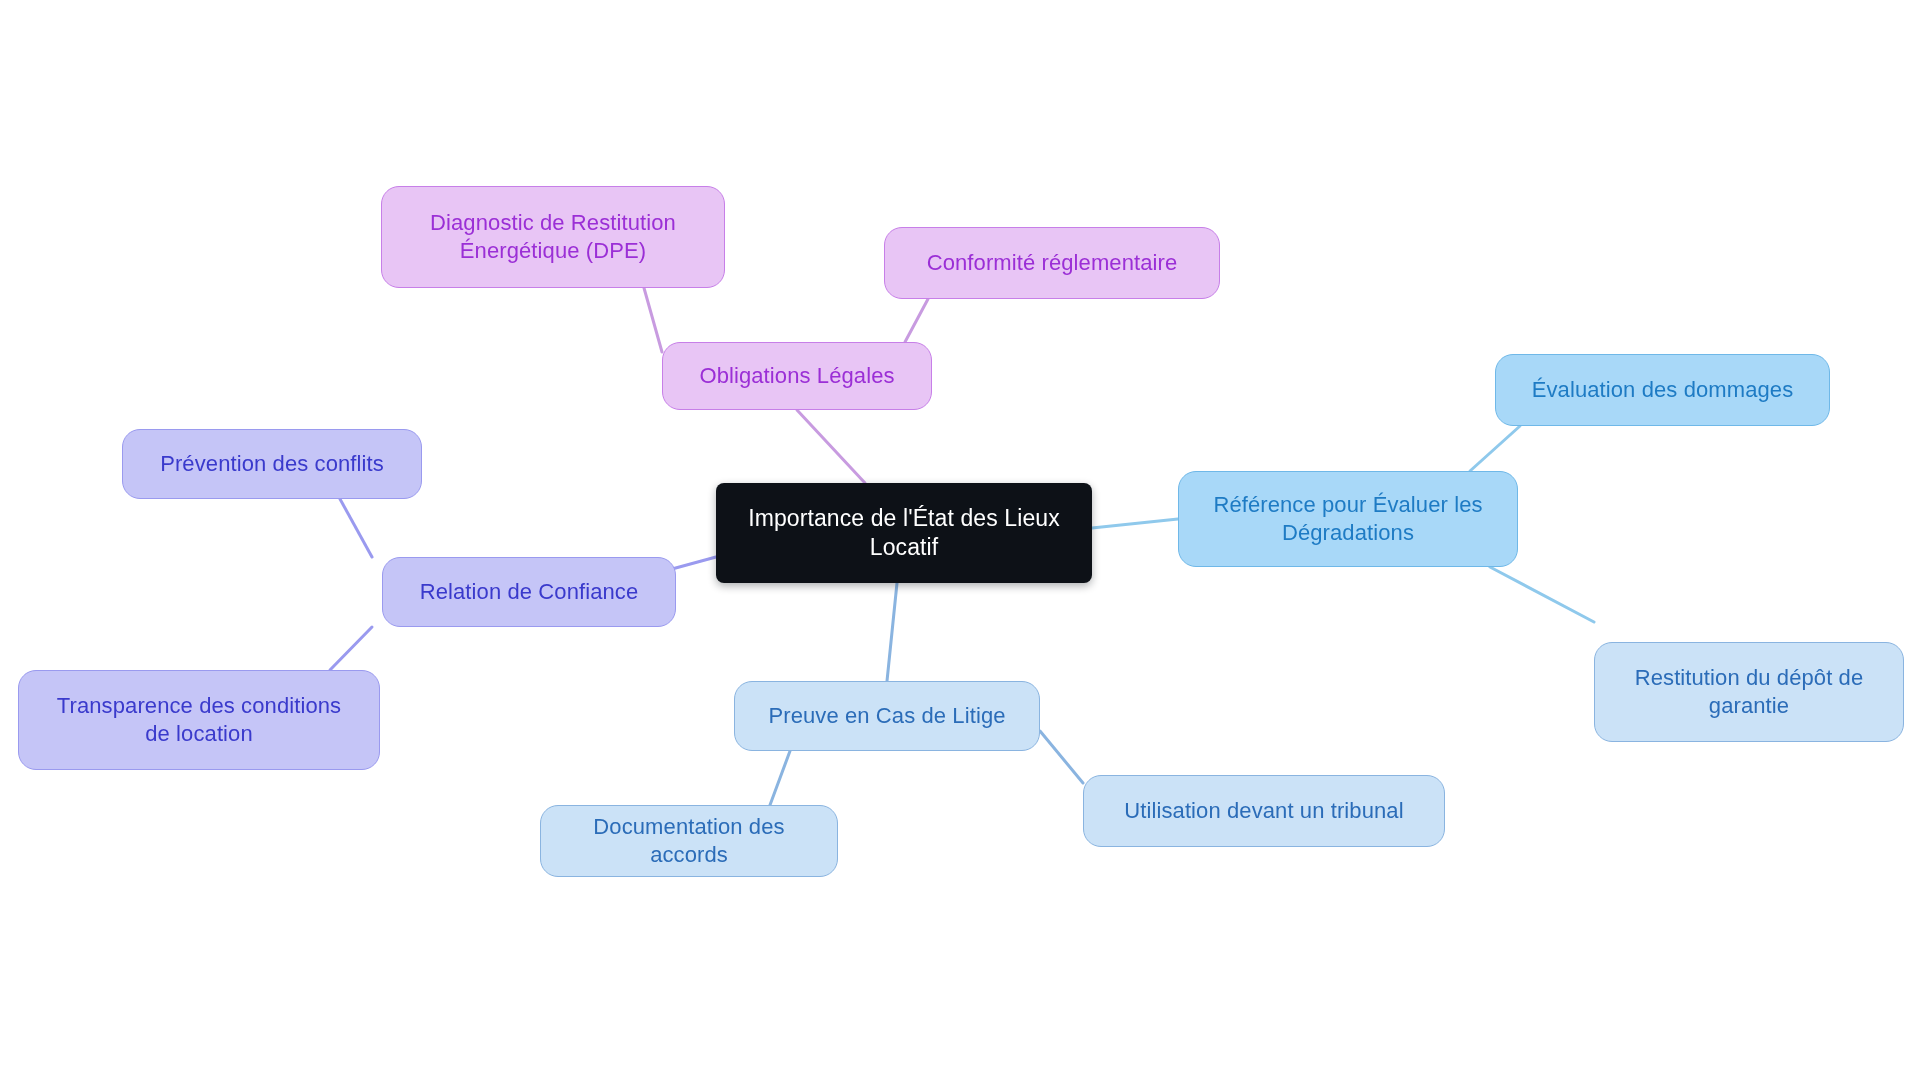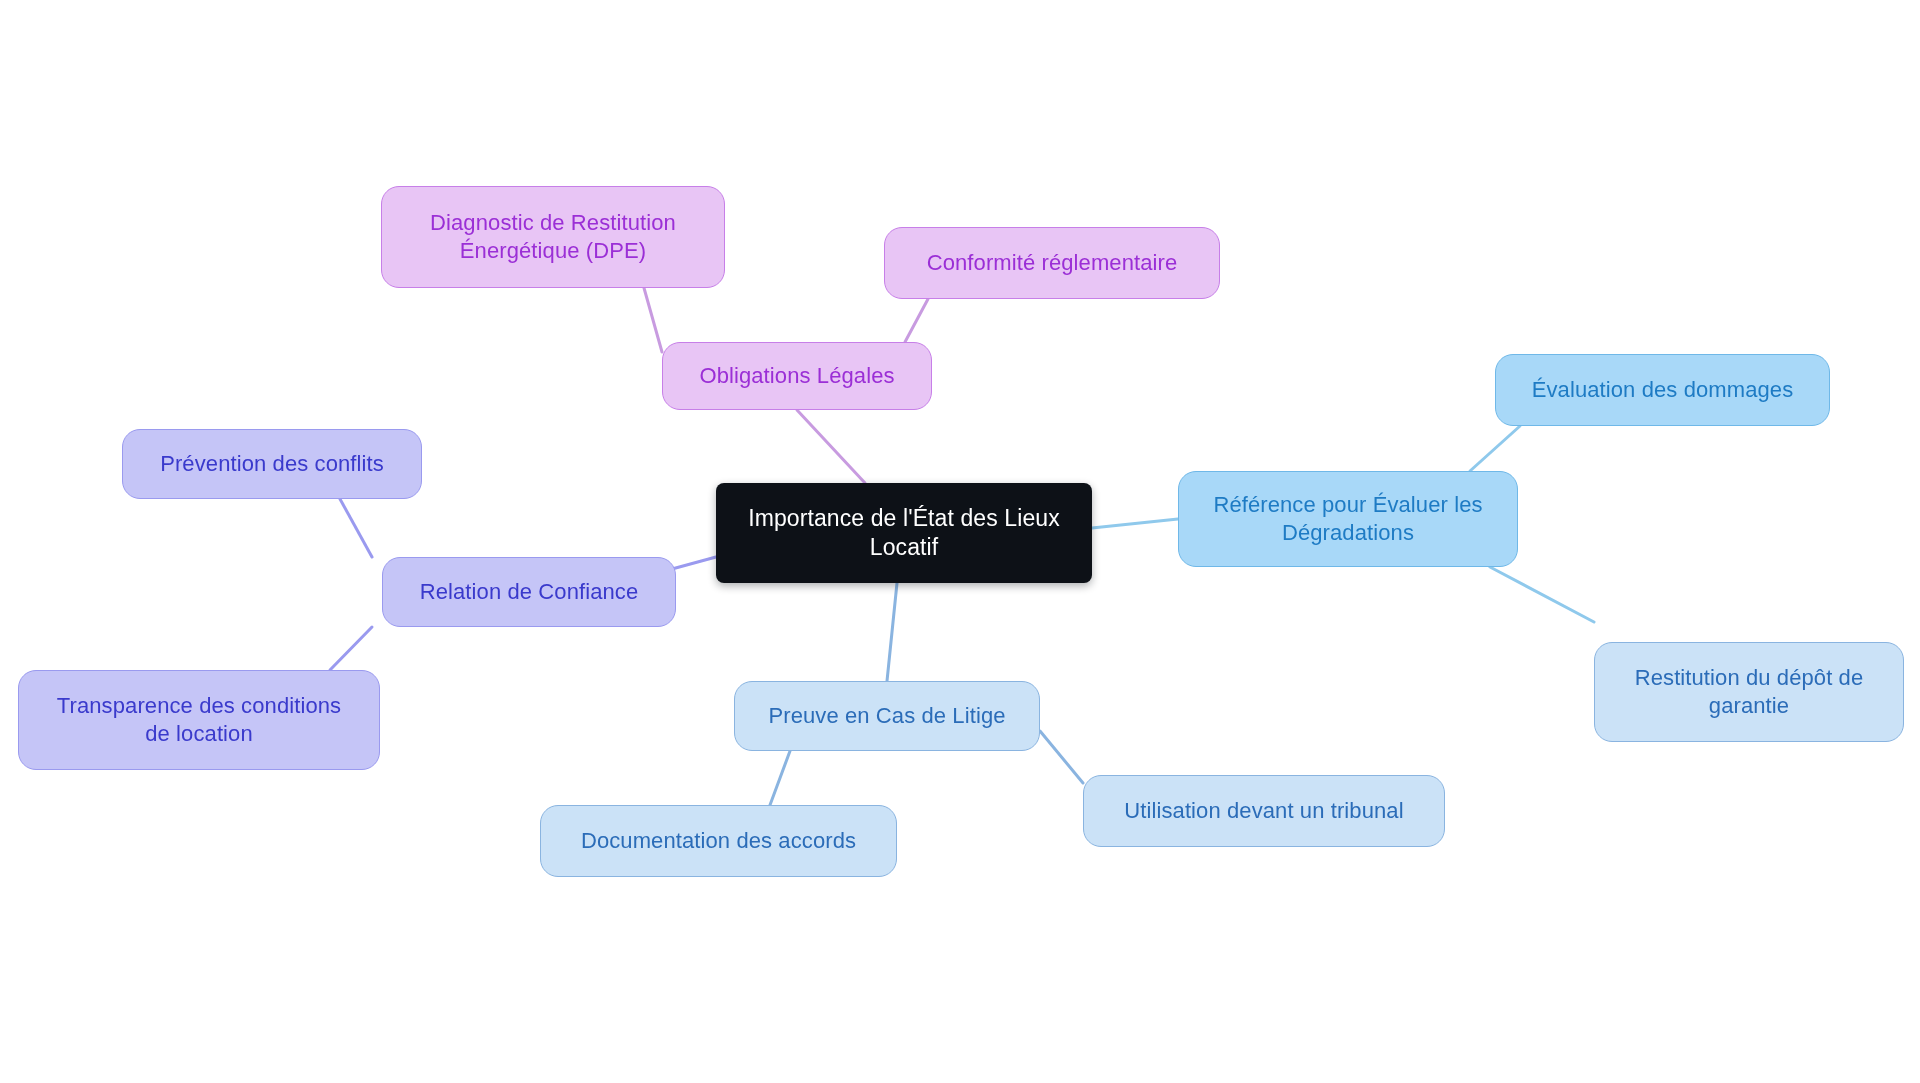--- a/index.html
+++ b/index.html
@@ -77,20 +77,20 @@
       <div class="node node-branch" style="left: 662px; top: 342px; width: 270px; height: 68px; background: rgb(232, 197, 245); border-color: rgb(199, 127, 232); color: rgb(155, 47, 214);"><span>Obligations Légales</span></div>
       <div class="node node-leaf" style="left: 381px; top: 186px; width: 344px; height: 102px; background: rgb(232, 197, 245); border-color: rgb(199, 127, 232); color: rgb(155, 47, 214);"><span>Diagnostic de Restitution
 Énergétique (DPE)</span></div>
       <div class="node node-leaf" style="left: 884px; top: 227px; width: 336px; height: 72px; background: rgb(232, 197, 245); border-color: rgb(199, 127, 232); color: rgb(155, 47, 214);"><span>Conformité réglementaire</span></div>
       <div class="node node-branch" style="left: 1178px; top: 471px; width: 340px; height: 96px; background: rgb(168, 216, 248); border-color: rgb(111, 184, 232); color: rgb(30, 123, 196); text-align: center;"><span>Référence pour Évaluer les
 Dégradations</span></div>
       <div class="node node-leaf" style="left: 1495px; top: 354px; width: 335px; height: 72px; background: rgb(168, 216, 248); border-color: rgb(111, 184, 232); color: rgb(30, 123, 196);"><span>Évaluation des dommages</span></div>
       <div class="node node-leaf" style="left: 1594px; top: 594px; width: 310px; height: 100px; background: rgb(203, 226, 247); border-color: rgb(138, 180, 224); color: rgb(43, 108, 184); margin-top: 48px;"><span>Restitution du dépôt de
 garantie</span></div>
       <div class="node node-branch" style="left: 734px; top: 681px; width: 306px; height: 70px; background: rgb(203, 226, 247); border-color: rgb(138, 180, 224); color: rgb(43, 108, 184);"><span>Preuve en Cas de Litige</span></div>
-      <div class="node node-leaf" style="left: 540px; top: 805px; width: 357px; height: 72px; background: rgb(203, 226, 247); border-color: rgb(138, 180, 224); color: rgb(43, 108, 184);"><span>Documentation des accords</span></div>
+      <div class="node node-leaf" style="left: 540px; top: 805px; width: 298px; height: 72px; background: rgb(203, 226, 247); border-color: rgb(138, 180, 224); color: rgb(43, 108, 184);"><span>Documentation des accords</span></div>
       <div class="node node-leaf" style="left: 1083px; top: 775px; width: 362px; height: 72px; background: rgb(203, 226, 247); border-color: rgb(138, 180, 224); color: rgb(43, 108, 184);"><span>Utilisation devant un tribunal</span></div>
       <div class="node node-branch" style="left: 334px; top: 557px; width: 294px; height: 70px; background: rgb(197, 197, 247); border-color: rgb(154, 154, 239); color: rgb(58, 58, 204); margin-left: 48px;"><span>Relation de Confiance</span></div>
       <div class="node node-leaf" style="left: 122px; top: 429px; width: 300px; height: 70px; background: rgb(197, 197, 247); border-color: rgb(154, 154, 239); color: rgb(58, 58, 204);"><span>Prévention des conflits</span></div>
       <div class="node node-leaf" style="left: 18px; top: 670px; width: 362px; height: 100px; background: rgb(197, 197, 247); border-color: rgb(154, 154, 239); color: rgb(58, 58, 204);"><span>Transparence des conditions
 de location</span></div>
     </div>
 </div>
 
 </body></html>

